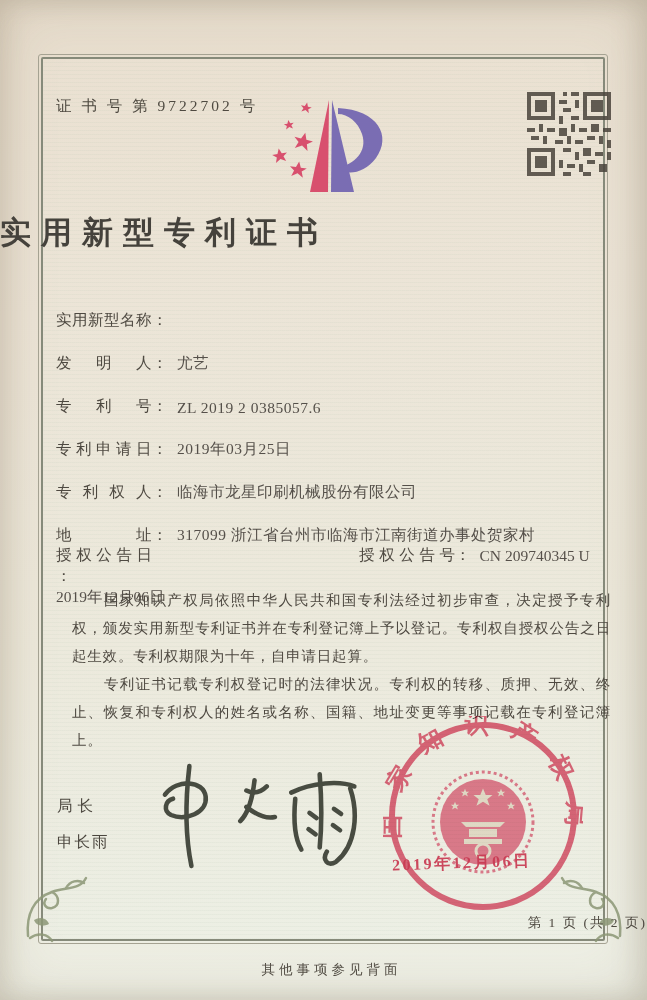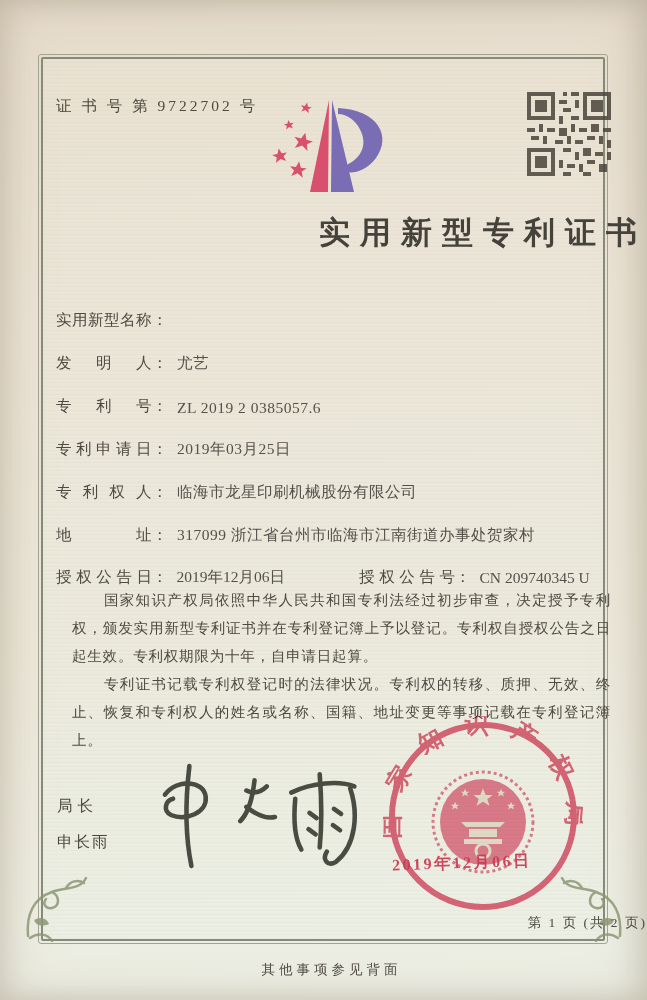--- a/index.html
+++ b/index.html
@@ -12,26 +12,26 @@
   }
   .frame{position:absolute;left:38px;top:54px;width:570px;height:890px;border:1px solid #a5a292;padding:2px;border-radius:3px;box-sizing:border-box;}
   .frame-inner{width:100%;height:100%;box-sizing:border-box;border:2px solid #868a7a;border-radius:2px;
     background:
       repeating-linear-gradient(0deg, rgba(145,175,150,.07) 0 1px, rgba(0,0,0,0) 1px 4px),
       linear-gradient(180deg, rgba(238,228,214,.35), rgba(235,240,230,.35));
   }
   .cert-no{position:absolute;left:56px;top:96px;font-size:15.5px;letter-spacing:3px;color:#4f4a41;}
   .logo{position:absolute;left:250px;top:94px;width:152px;height:108px;}
   .qr{position:absolute;left:527px;top:92px;width:84px;height:84px;opacity:.85;}
-  .title{position:absolute;left:0;right:0;top:212px;text-align:right;font-size:31px;font-weight:700;letter-spacing:10px;color:#45423c;}
+  .title{position:absolute;left:0;right:0;top:212px;text-align:left;font-size:31px;font-weight:700;letter-spacing:10px;color:#45423c;}
   .fields{position:absolute;left:56px;top:288px;width:545px;}
   .row{height:43px;display:flex;align-items:flex-end;font-size:15.5px;color:#55504a;letter-spacing:.5px;}
   .lab{display:inline-block;width:96px;text-align:justify;text-align-last:justify;color:#4e4941;}
   .colon{margin-right:9px;color:#4e4941;}
-  .grant-row{position:absolute;left:56px;top:545px;width:545px;height:43px;display:flex;align-items:flex-end;font-size:15.5px;color:#55504a;}
+  .grant-row{position:absolute;left:56px;top:545px;width:545px;height:43px;display:flex;align-items:flex-start;font-size:15.5px;color:#55504a;flex-direction:column;}
   .grant-no{position:absolute;left:303px;display:flex;align-items:center;}
   .grant-no .lab{width:96px;}
   .paras{position:absolute;left:72px;top:586px;width:539px;font-size:14.5px;line-height:28px;letter-spacing:.8px;text-align:justify;color:#4e4941;}
   .paras p{margin:0;text-indent:2.2em;}
   .director-title{position:absolute;left:57px;top:796px;font-size:15.5px;letter-spacing:5px;color:#4b463e;}
   .director-name{position:absolute;left:57px;top:832px;font-size:15.5px;letter-spacing:2px;color:#4b463e;}
   .signature{position:absolute;left:140px;top:760px;width:225px;height:112px;opacity:.88;}
   .seal{position:absolute;left:383px;top:716px;width:200px;height:200px;opacity:.88;mix-blend-mode:multiply;}
   .seal-date{position:absolute;left:392px;top:853px;font-size:16px;font-weight:700;color:#c93a52;letter-spacing:2.5px;transform:rotate(-2deg);opacity:.92;}
   .page-info{position:absolute;left:0;right:0;top:914px;text-align:right;font-size:13.5px;letter-spacing:2px;color:#4e4941;margin-left:12px;}

